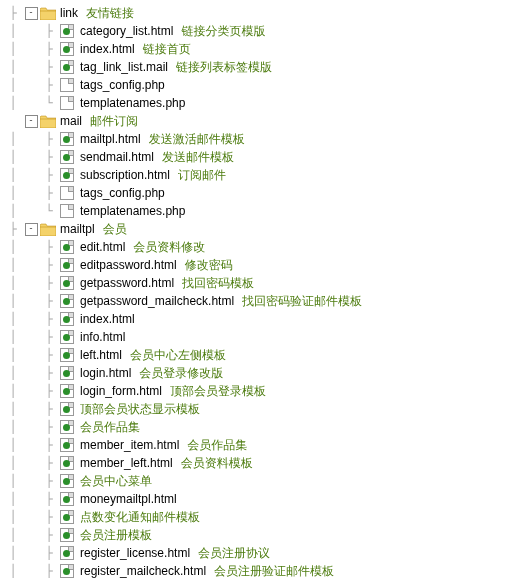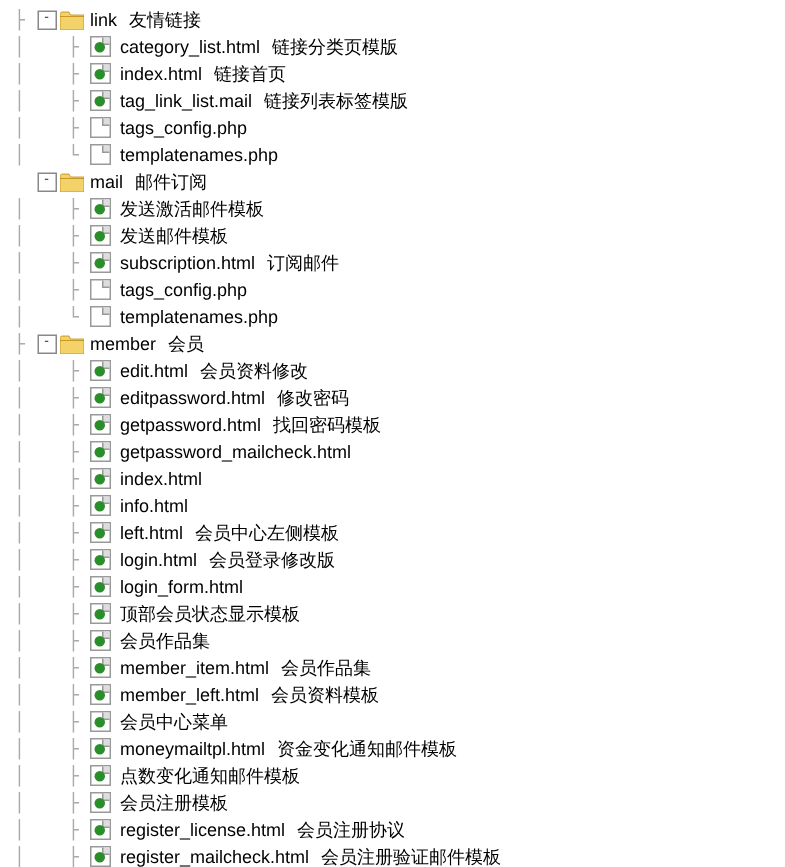--- a/index.html
+++ b/index.html
@@ -6,21 +6,21 @@
 .tree{position:relative}
 .row{display:flex;align-items:center;height:18px}
 .cell{display:inline-flex;align-items:center;justify-content:center;width:18px;height:18px}
 .toggle{width:11px;height:11px;border:1px solid #888;background:#fff;font:9px/9px monospace;text-align:center;color:#333}
 .folder{width:16px;height:13px}
 .folder svg{display:block}
 .file{width:14px;height:14px;background:#fff;border:1px solid #999;position:relative;box-sizing:border-box}
 .file::before{content:"";position:absolute;top:0;right:0;width:4px;height:4px;background:#ddd;border-left:1px solid #999;border-bottom:1px solid #999}
 .file.green::after{content:"";position:absolute;left:2px;top:3px;width:7px;height:7px;border-radius:50%;background:#2a8f2a}
 .name{padding:0 4px}
-.desc{color:#000000;padding:0 4px}
+.desc{color:#4d7c0f;padding:0 4px}
 .line{color:#aaa;font:12px/18px monospace;width:18px;text-align:center}
 </style>
 </head>
 <body>
 
 <div class="tree" id="tree">
     <div class="row">
       <span class="line">├</span>
       <span class="cell">
         <span class="toggle">-</span>
@@ -96,29 +96,31 @@
       <span class="name">mail</span>
       <span class="desc">邮件订阅</span>
     </div>
     <div class="row">
       <span class="line">│</span>
       <span class="cell"></span>
       <span class="line">├</span>
       <span class="cell">
         <span class="file green"></span>
       </span>
+      <span class="name">mailtpl.html</span>
       <span class="desc">发送激活邮件模板</span>
     </div>
     <div class="row">
       <span class="line">│</span>
       <span class="cell"></span>
       <span class="line">├</span>
       <span class="cell">
         <span class="file green"></span>
       </span>
+      <span class="name">sendmail.html</span>
       <span class="desc">发送邮件模板</span>
     </div>
     <div class="row">
       <span class="line">│</span>
       <span class="cell"></span>
       <span class="line">├</span>
       <span class="cell">
         <span class="file green"></span>
       </span>
       <span class="name">subscription.html</span>
@@ -146,21 +148,21 @@
       <span class="line">├</span>
       <span class="cell">
         <span class="toggle">-</span>
       </span>
       <span class="cell folder">
         <svg width="16" height="13" viewBox="0 0 16 13">
           <path d="M0 2 L0 13 L16 13 L16 3 L7 3 L6 1 L1 1 Z" fill="#f4d26a" stroke="#b8860b" stroke-width="0.5"></path>
           <path d="M0 4 L16 4" stroke="#b8860b" stroke-width="0.5"></path>
         </svg>
       </span>
-      <span class="name">member</span>
+      <span class="name">mailtpl</span>
       <span class="desc">会员</span>
     </div>
     <div class="row">
       <span class="line">│</span>
       <span class="cell"></span>
       <span class="line">├</span>
       <span class="cell">
         <span class="file green"></span>
       </span>
       <span class="name">edit.html</span>
@@ -187,20 +189,21 @@
       <span class="desc">找回密码模板</span>
     </div>
     <div class="row">
       <span class="line">│</span>
       <span class="cell"></span>
       <span class="line">├</span>
       <span class="cell">
         <span class="file green"></span>
       </span>
       <span class="name">getpassword_mailcheck.html</span>
+      <span class="desc">找回密码验证邮件模板</span>
     </div>
     <div class="row">
       <span class="line">│</span>
       <span class="cell"></span>
       <span class="line">├</span>
       <span class="cell">
         <span class="file green"></span>
       </span>
       <span class="name">index.html</span>
     </div>
@@ -234,20 +237,21 @@
       <span class="desc">会员登录修改版</span>
     </div>
     <div class="row">
       <span class="line">│</span>
       <span class="cell"></span>
       <span class="line">├</span>
       <span class="cell">
         <span class="file green"></span>
       </span>
       <span class="name">login_form.html</span>
+      <span class="desc">顶部会员登录模板</span>
     </div>
     <div class="row">
       <span class="line">│</span>
       <span class="cell"></span>
       <span class="line">├</span>
       <span class="cell">
         <span class="file green"></span>
       </span>
       <span class="desc">顶部会员状态显示模板</span>
     </div>
@@ -290,21 +294,20 @@
       <span class="desc">会员中心菜单</span>
     </div>
     <div class="row">
       <span class="line">│</span>
       <span class="cell"></span>
       <span class="line">├</span>
       <span class="cell">
         <span class="file green"></span>
       </span>
       <span class="name">moneymailtpl.html</span>
-      <span class="desc">资金变化通知邮件模板</span>
     </div>
     <div class="row">
       <span class="line">│</span>
       <span class="cell"></span>
       <span class="line">├</span>
       <span class="cell">
         <span class="file green"></span>
       </span>
       <span class="desc">点数变化通知邮件模板</span>
     </div>

